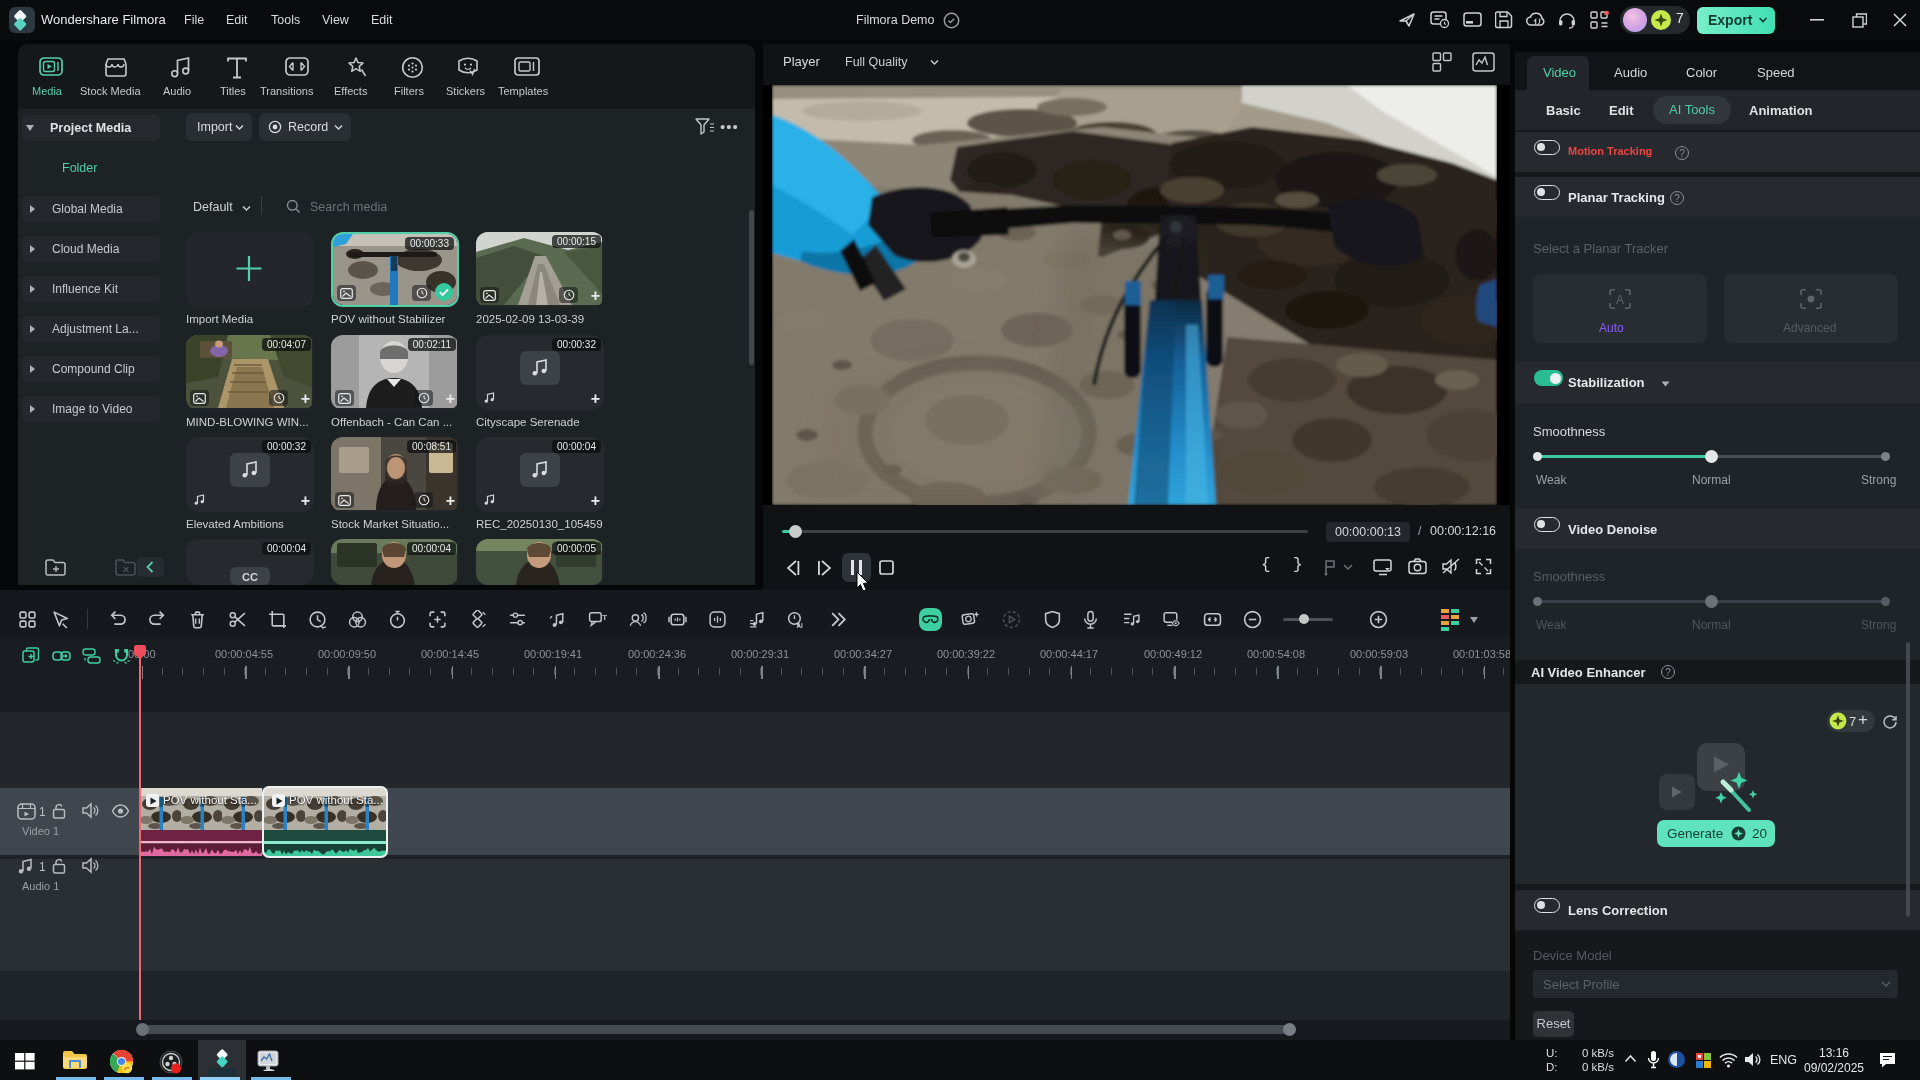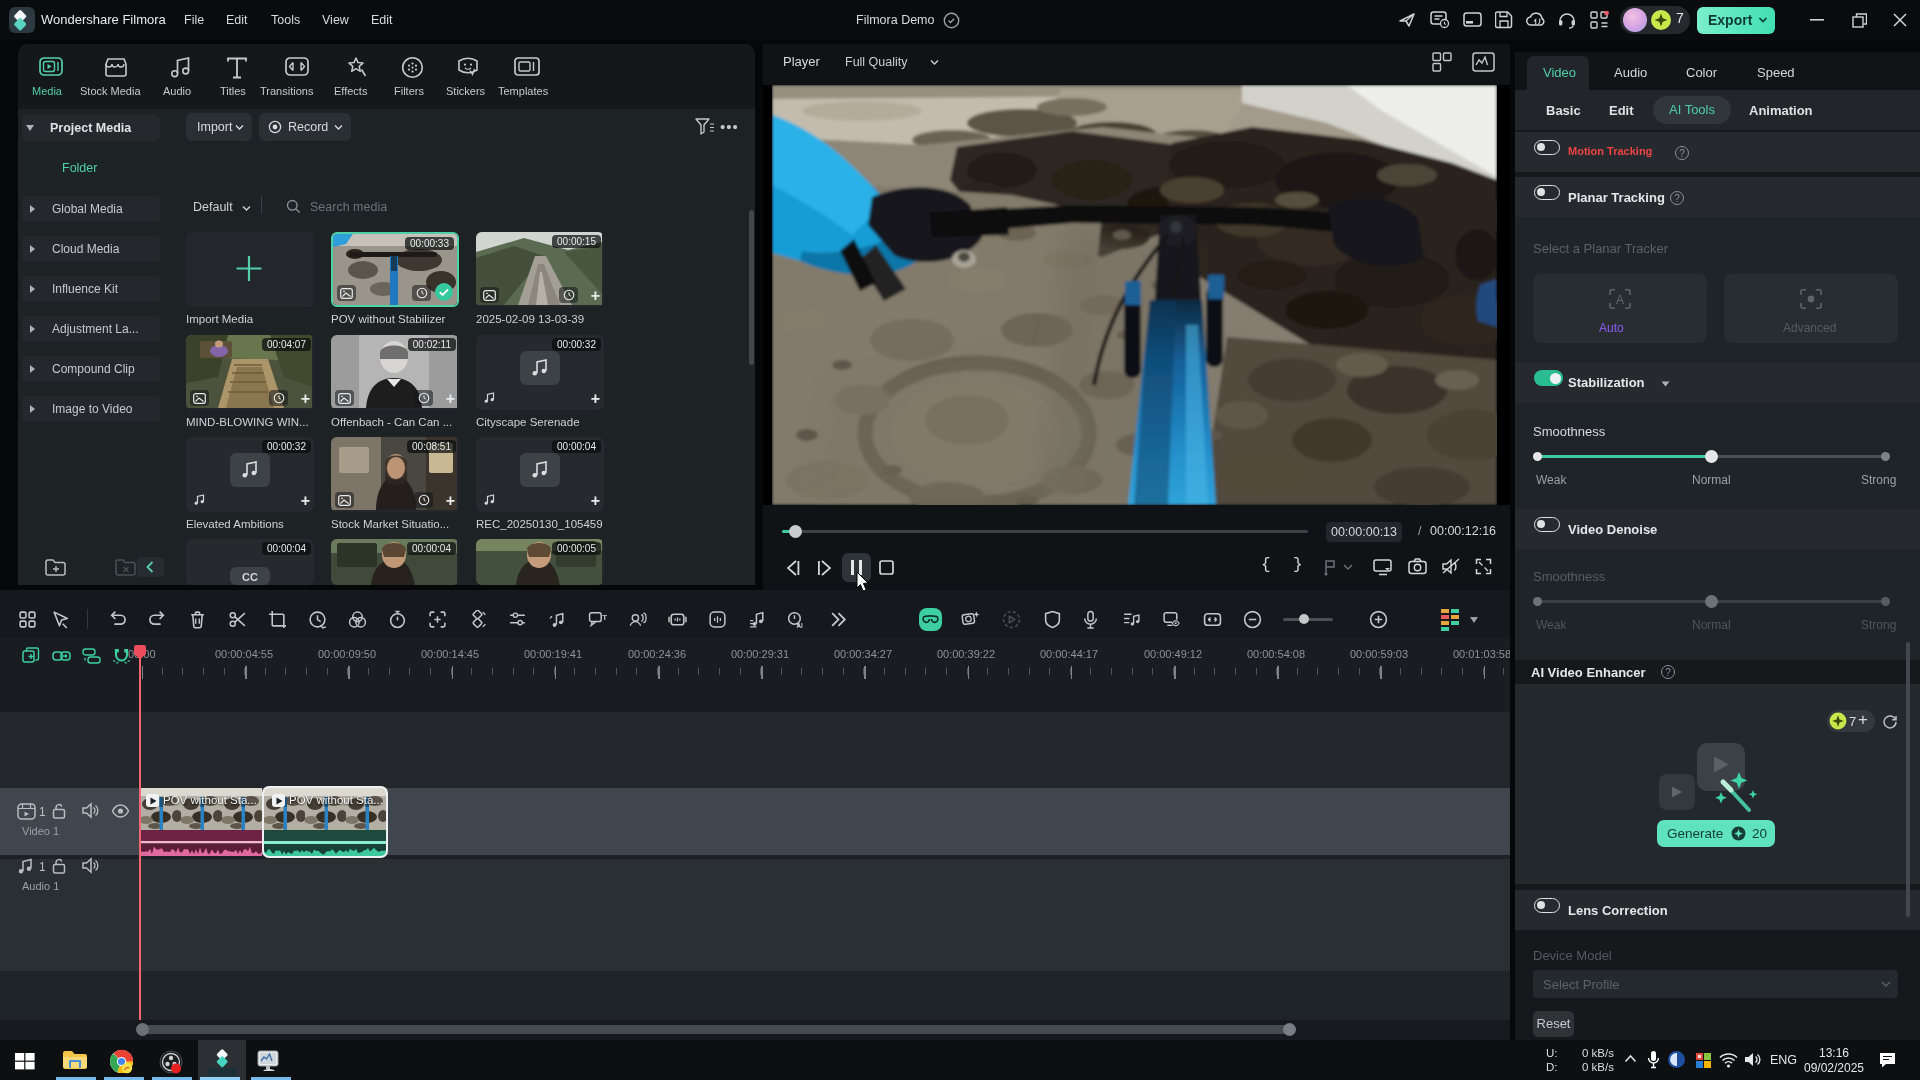--- a/index.html
+++ b/index.html
@@ -455,21 +455,21 @@
         <div class="dur">00:00:05</div>
       </div>
   </div>
 
   <div class="abs" style="left:731px;top:166px;width:5px;height:155px;background:#41474c;border-radius:3px"></div>
 </div>
 <style>
 .sbitem{position:absolute;left:4px;width:138px;height:26px;background:#24282c;border-radius:5px;color:#c6c9cc;font-size:12px;line-height:26px;padding-left:30px}
 .car{position:absolute;left:8px;top:9px;width:0;height:0;border-left:5px solid #aeb2b5;border-top:4px solid transparent;border-bottom:4px solid transparent}
 .mlab{position:absolute;top:41px;font-size:11px;color:#c6c9cc}
-.tile{position:absolute;width:128px;height:75px;border-radius:6px;background:#23272b;overflow:hidden}
+.tile{position:absolute;width:128px;height:75px;border-radius:12px;background:#23272b;overflow:hidden}
 .tile svg{display:block}
 .tlab{position:absolute;width:132px;font-size:11.5px;color:#cfd2d4;white-space:nowrap;overflow:hidden}
 .dur{position:absolute;top:3px;right:3px;background:rgba(10,12,13,0.72);color:#e8eaec;font-size:10px;padding:1px 5px;border-radius:4px}
 .bicon{position:absolute;left:4px;bottom:4px;width:19px;height:16px;background:rgba(20,22,24,0.55);border-radius:4px;display:flex;align-items:center;justify-content:center}
 .spdicon{position:absolute;right:26px;bottom:4px;width:19px;height:16px;background:rgba(20,22,24,0.55);border-radius:4px;display:flex;align-items:center;justify-content:center}
 .plus{position:absolute;right:4px;bottom:2px;color:#e8eaec;font-size:16px;font-weight:bold}
 .musict{background:#26292d}
 .mnsq{position:absolute;left:44px;top:16px;width:40px;height:34px;background:#3d4247;border-radius:6px;display:flex;align-items:center;justify-content:center}
 </style>
 
@@ -633,21 +633,21 @@
     <path d="M378 215 L430 215 L444 420 L356 420 Z" fill="url(#gframe)"></path>
     <path d="M378 215 L404 215 L396 420 L362 420 Z" fill="#0d3c5f" opacity="0.5"></path>
     <path d="M414 240 L426 240 L436 420 L414 420 Z" fill="#4cb8e6" opacity="0.55"></path>
     </g>
   </svg>
   </div>
 
   <div class="abs" style="left:19px;top:486px;width:526px;height:3px;background:#3b4146;border-radius:2px"></div>
   <div class="abs" style="left:19px;top:486px;width:14px;height:3px;background:#3ec9a0;border-radius:2px"></div>
   <div class="abs" style="left:26px;top:481px;width:13px;height:13px;border-radius:50%;background:#c8cccd"></div>
-  <div class="abs" style="left:563px;top:478px;width:76px;height:20px;background:#23272b;border-radius:4px;color:#d4d7d9;font-size:12.5px;text-align:center;line-height:20px">00:00:00:13</div>
+  <div class="abs" style="left:563px;top:478px;width:84px;height:20px;background:#23272b;border-radius:4px;color:#d4d7d9;font-size:12.5px;text-align:center;line-height:20px">00:00:00:13</div>
   <div class="abs" style="left:655px;top:480px;color:#9aa0a4;font-size:12.5px">/</div>
   <div class="abs" style="left:667px;top:480px;color:#d4d7d9;font-size:12.5px">00:00:12:16</div>
   <div id="transport">
     <svg class="abs" style="left:21px;top:515px" width="18" height="18" viewBox="0 0 18 18">
         <path d="M12 2L4 9l8 7" fill="none" stroke="#d4d7d9" stroke-width="1.7"></path>
         <rect x="13.5" y="2" width="1.8" height="14" fill="#d4d7d9"></rect>
       </svg>
     <svg class="abs" style="left:53px;top:515px" width="18" height="18" viewBox="0 0 18 18">
         <rect x="2" y="2" width="1.8" height="14" fill="#d4d7d9"></rect>
         <path d="M6 2l8 7-8 7" fill="none" stroke="#d4d7d9" stroke-width="1.7"></path>

